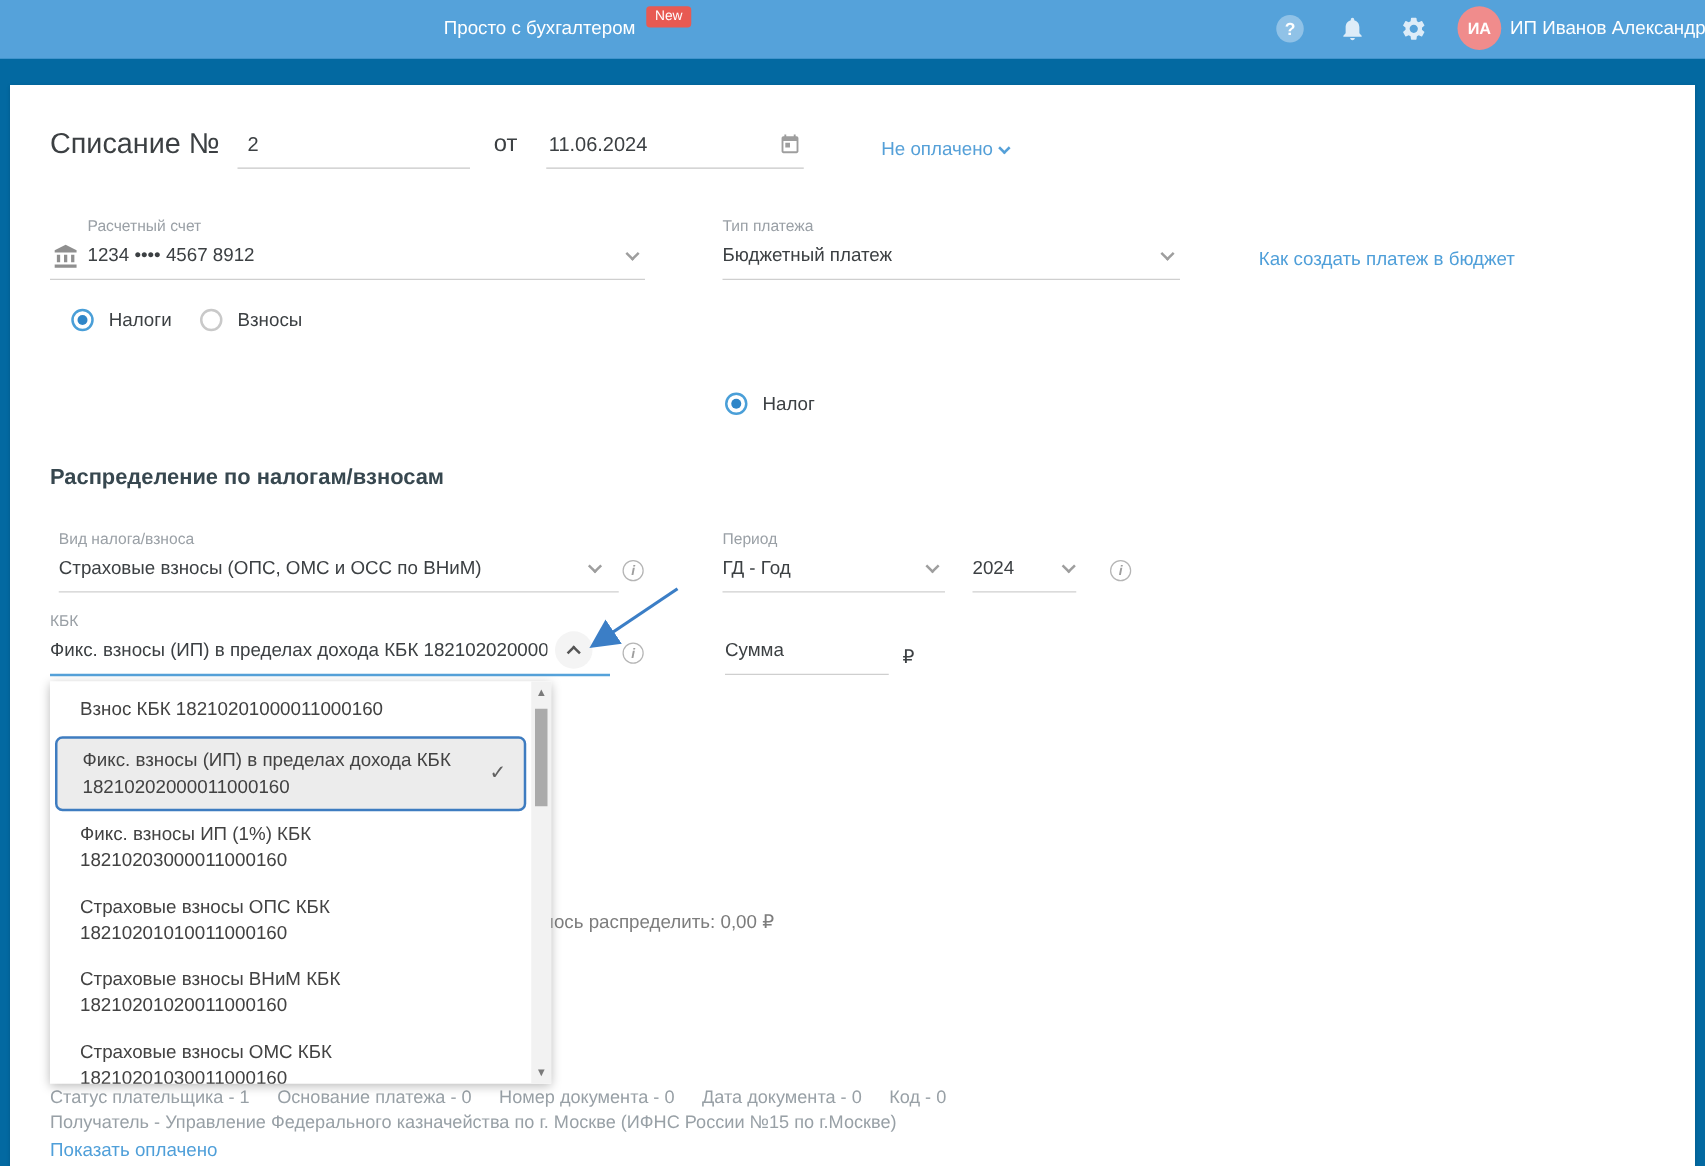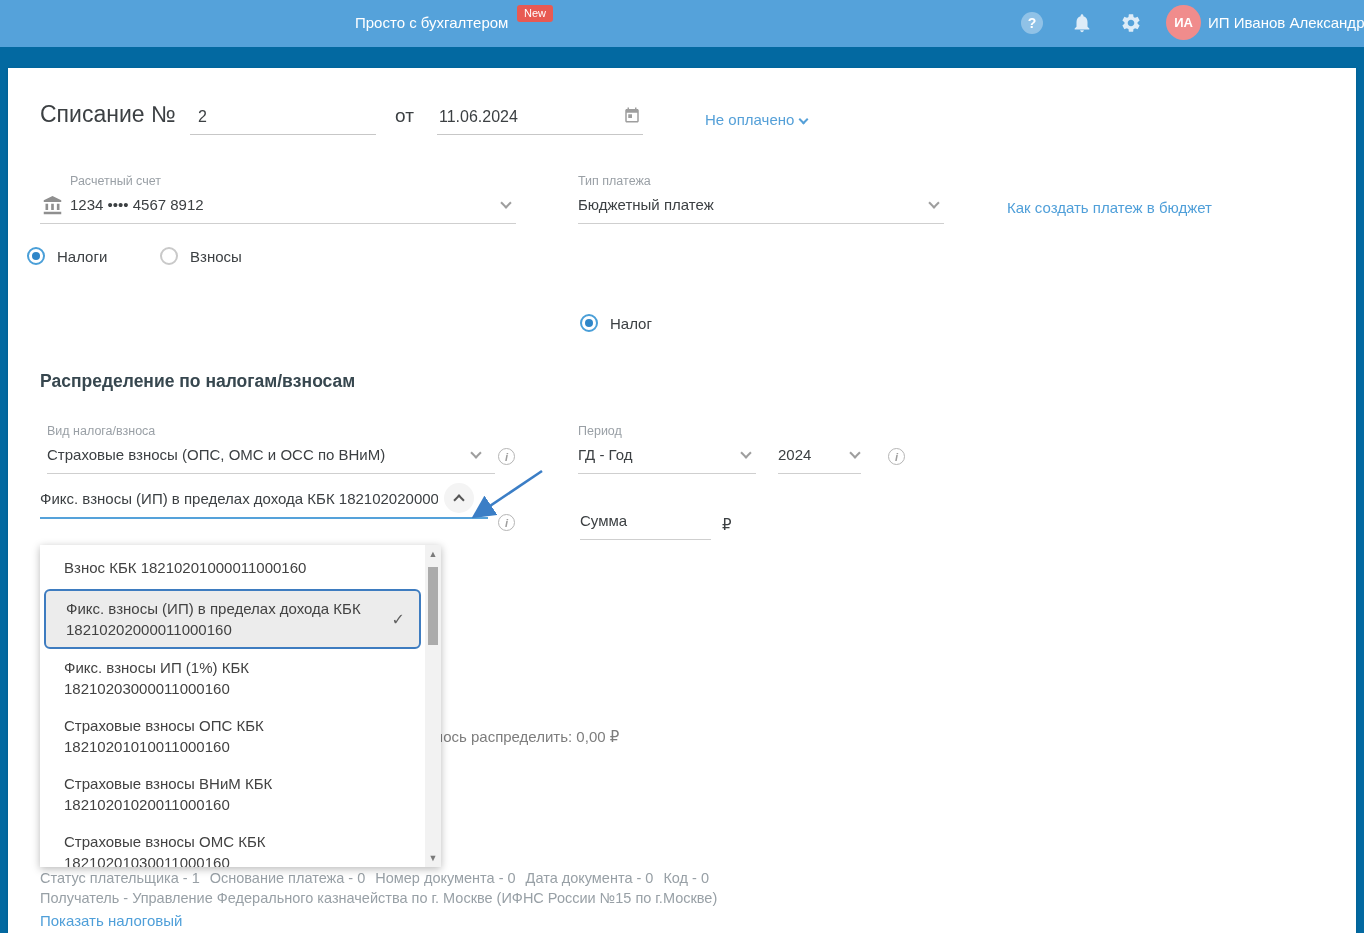--- a/index.html
+++ b/index.html
@@ -77,21 +77,21 @@
   .dd-item.selected{margin:0 4px;border:2px solid #3e7cc0;border-radius:6px;background:#ececec;
                     padding:7px 40px 7px 20px;position:relative;}
   .dd-check{position:absolute;right:14px;top:50%;transform:translateY(-50%);color:#616161;font-size:16px;}
   .dd-scroll{position:absolute;right:0;top:0;width:16px;height:100%;background:#f2f2f2;}
   .dd-thumb{position:absolute;left:3px;top:22px;width:10px;height:78px;background:#ababab;cursor:pointer;}
   .dd-arrow{position:absolute;left:0;width:16px;text-align:center;font-size:9px;color:#7a7a7a;cursor:pointer;line-height:10px;}
 
   .remaining{position:absolute;left:392px;top:660px;font-size:15px;color:#7d7d7d;z-index:1;white-space:nowrap;}
 
   
-  .foot1{position:absolute;left:32px;top:802px;display:flex;gap:10px;font-size:14.5px;color:#98a0a6;white-space:nowrap;}
+  .foot1{position:absolute;left:32px;top:802px;display:flex;gap:22px;font-size:14.5px;color:#98a0a6;white-space:nowrap;}
   .foot2{position:absolute;left:32px;top:822px;font-size:14.5px;color:#98a0a6;white-space:nowrap;}
   .foot-link{position:absolute;left:32px;top:844px;font-size:15px;}
 
   .bank-icon{position:absolute;left:2px;top:0px;}
 </style>
 </head>
 <body>
 
 <div class="page">
 
@@ -151,21 +151,21 @@
     <div class="fld" style="left:570px;top:105px;width:366px;">
       <div class="lbl">Тип платежа</div>
       <div class="valrow">
         <span class="val">Бюджетный платеж</span>
         <span class="chev-btn chv"></span>
       </div>
     </div>
 
     <a class="link" style="position:absolute;left:999px;top:131px;">Как создать платеж в бюджет</a>
 
-    <div class="radio-row" style="left:19px;top:179px;">
+    <div class="radio-row" style="left:49px;top:179px;">
       <span class="radio sel"></span>
       <span class="radio-lbl">Налоги</span>
     </div>
     <div class="radio-row" style="left:152px;top:179px;text-align:right;">
       <span class="radio"></span>
       <span class="radio-lbl">Взносы</span>
     </div>
 
 
     <div class="radio-row" style="left:572px;top:246px;">
@@ -194,20 +194,21 @@
 
     <div class="fld" style="left:770px;top:377px;width:83px;">
       <div class="valrow">
         <span class="val">2024</span>
         <span class="chev-btn chv" style="right:2px;"></span>
       </div>
     </div>
     <div class="info-icon" style="left:880px;top:380px;">i</div>
 
     <div class="fld" style="left:32px;top:421px;width:448px;">
+      <div class="lbl">КБК</div>
       <div class="valrow blue-line" style="padding-right:50px;">
         <span class="val">Фикс. взносы (ИП) в пределах дохода КБК 1821020200001</span>
         <span class="kbk-chevbtn">
           <span class="chv-up"></span>
         </span>
       </div>
     </div>
     <div class="info-icon" style="left:490px;top:446px;">i</div>
 
     <div class="fld" style="left:572px;top:443px;width:131px;">
@@ -248,16 +249,16 @@
     </div>
 
     <div class="foot1">
       <span>Статус плательщика - 1</span>
       <span>Основание платежа - 0</span>
       <span>Номер документа - 0</span>
       <span>Дата документа - 0</span>
       <span>Код - 0</span>
     </div>
     <div class="foot2">Получатель - Управление Федерального казначейства по г. Москве (ИФНС России №15 по г.Москве)</div>
-    <a class="link foot-link">Показать налоговый</a>
+    <a class="link foot-link">Показать оплачено</a>
 
   </div>
 </div>
 
 </body></html>

